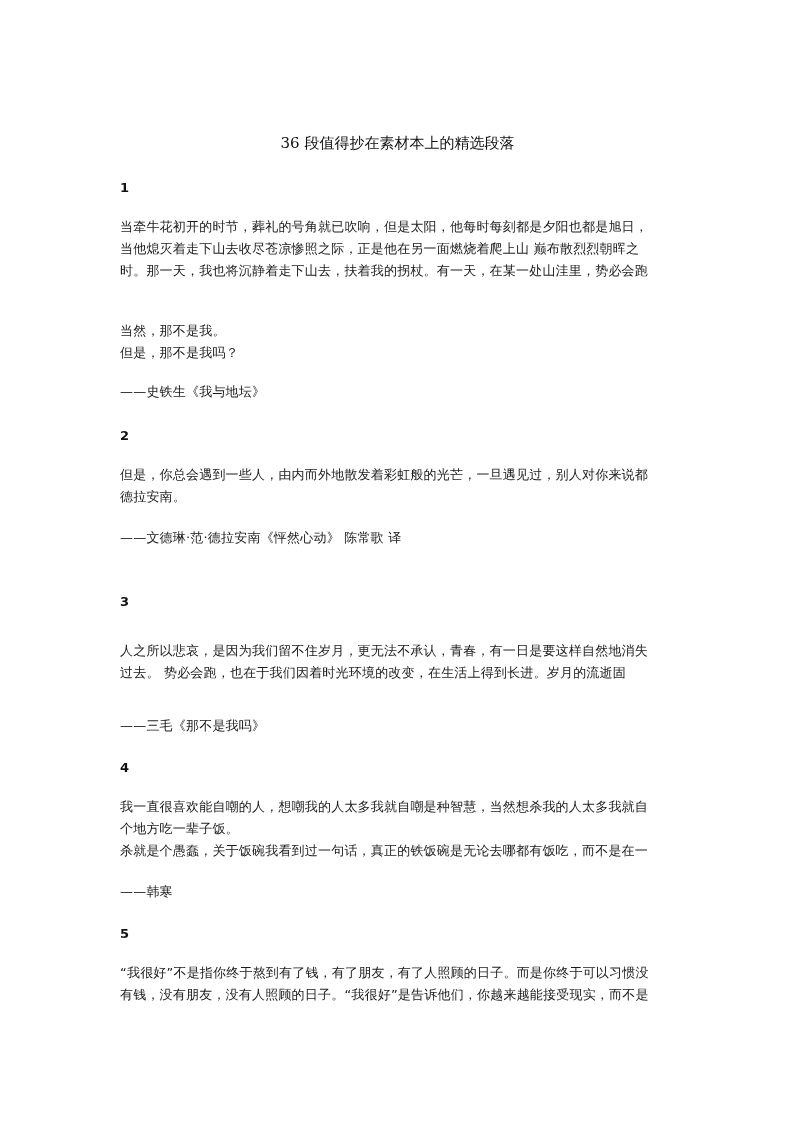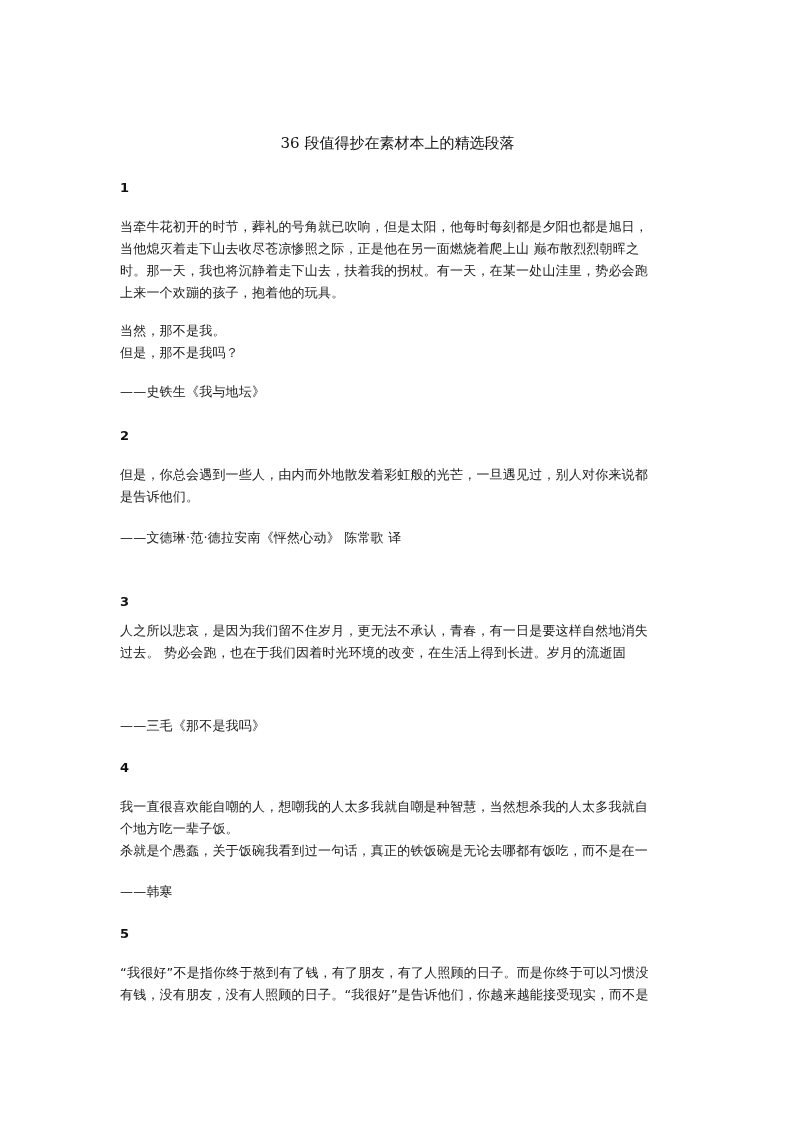--- a/index.html
+++ b/index.html
@@ -17,37 +17,36 @@
 <body>
 
 <div class="page">
   <div class="title">36 段值得抄在素材本上的精选段落</div>
 
   <div class="num" style="top:180px">1</div>
   <div class="para" style="top:216px">
     <span class="line">当牵牛花初开的时节，葬礼的号角就已吹响，但是太阳，他每时每刻都是夕阳也都是旭日，</span>
     <span class="line">当他熄灭着走下山去收尽苍凉惨照之际，正是他在另一面燃烧着爬上山 巅布散烈烈朝晖之</span>
     <span class="line">时。那一天，我也将沉静着走下山去，扶着我的拐杖。有一天，在某一处山洼里，势必会跑</span>
-    <span class="line">上来一个欢蹦的孩子，抱着他的玩具。</span>
   </div>
   <div class="para" style="top:320px">
     <span class="line">当然，那不是我。</span>
     <span class="line">但是，那不是我吗？</span>
   </div>
   <div class="para" style="top:381px">——史铁生《我与地坛》</div>
 
   <div class="num" style="top:428px">2</div>
   <div class="para" style="top:464px">
     <span class="line">但是，你总会遇到一些人，由内而外地散发着彩虹般的光芒，一旦遇见过，别人对你来说都</span>
-    <span class="line">是告诉他们。</span>
+    <span class="line">德拉安南。</span>
   </div>
   <div class="para" style="top:527px">——文德琳·范·德拉安南《怦然心动》  陈常歌  译</div>
 
   <div class="num" style="top:594px">3</div>
-  <div class="para" style="top:620px">
+  <div class="para" style="top:640px">
     <span class="line">人之所以悲哀，是因为我们留不住岁月，更无法不承认，青春，有一日是要这样自然地消失</span>
     <span class="line">过去。  势必会跑，也在于我们因着时光环境的改变，在生活上得到长进。岁月的流逝固</span>
   </div>
   <div class="para" style="top:715px">——三毛《那不是我吗》</div>
 
   <div class="num" style="top:760px">4</div>
   <div class="para" style="top:796px">
     <span class="line">我一直很喜欢能自嘲的人，想嘲我的人太多我就自嘲是种智慧，当然想杀我的人太多我就自</span>
     <span class="line">个地方吃一辈子饭。</span>
     <span class="line">杀就是个愚蠢，关于饭碗我看到过一句话，真正的铁饭碗是无论去哪都有饭吃，而不是在一</span>

